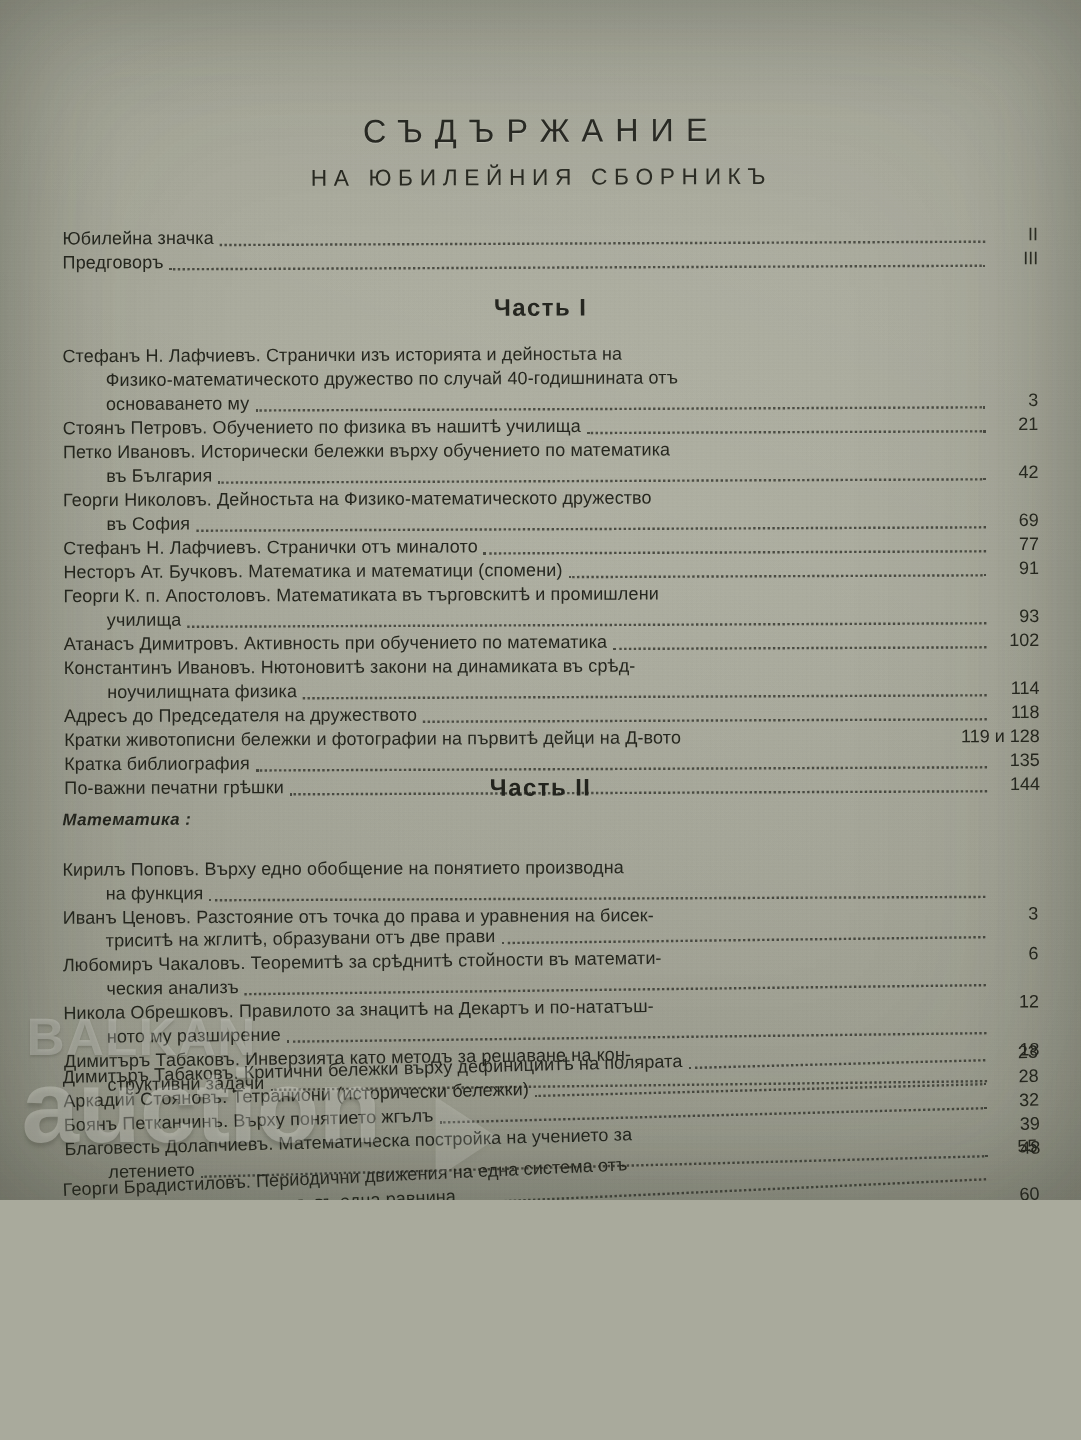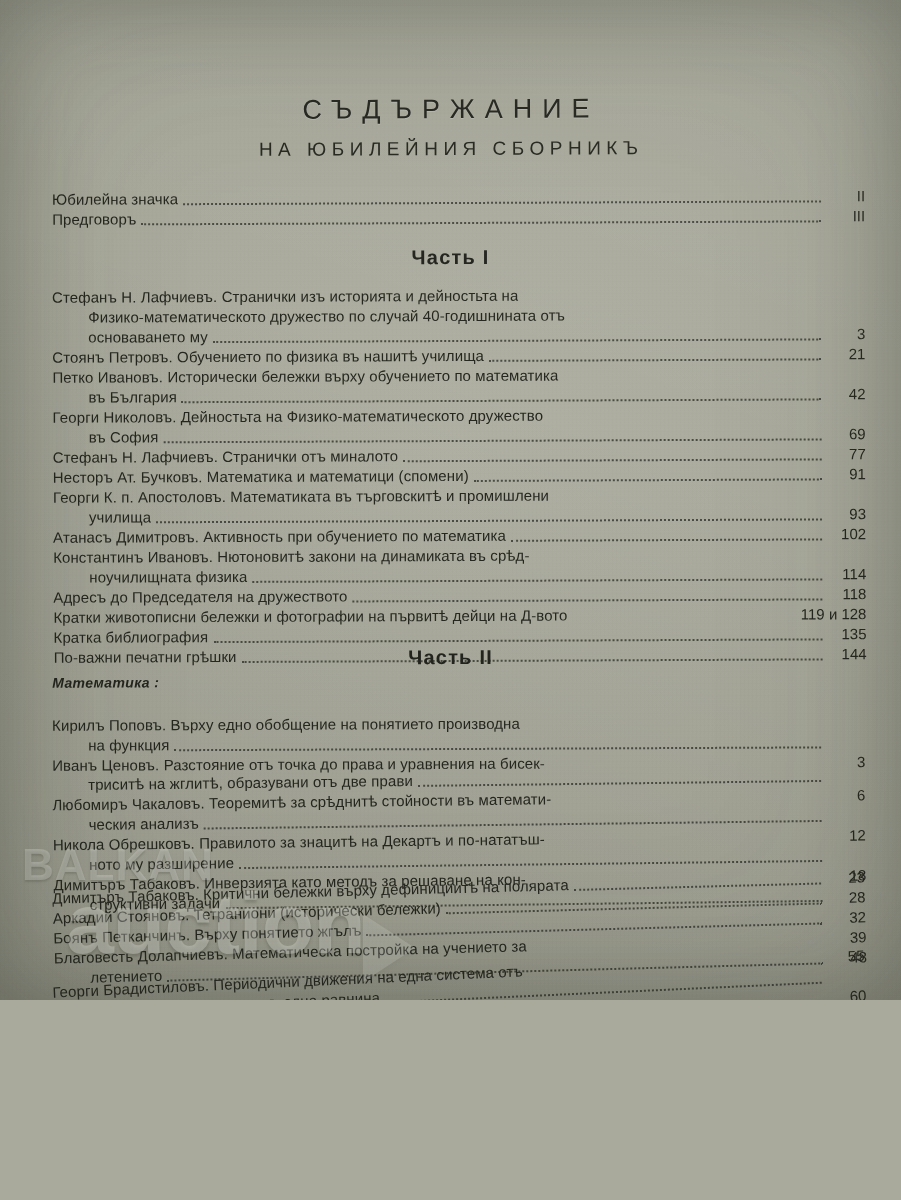--- a/index.html
+++ b/index.html
@@ -166,21 +166,20 @@
   }
   .wm-main {
     position: absolute;
     left: 10px;
     top: 40px;
     font-size: 86px;
     font-weight: 700;
     letter-spacing: -1px;
     color: rgba(247,248,242,0.52);
     text-shadow: 0 3px 3px rgba(60,62,52,0.5);
-    margin-left: 48px;
   }
   .wm-arrow {
     position: absolute;
     left: 355px;
     top: 80px;
     width: 0; height: 0;
     border-top: 34px solid transparent;
     border-bottom: 34px solid transparent;
     border-left: 52px solid rgba(250,250,245,0.30);
     filter: drop-shadow(0 2px 2px rgba(60,62,52,0.40));

